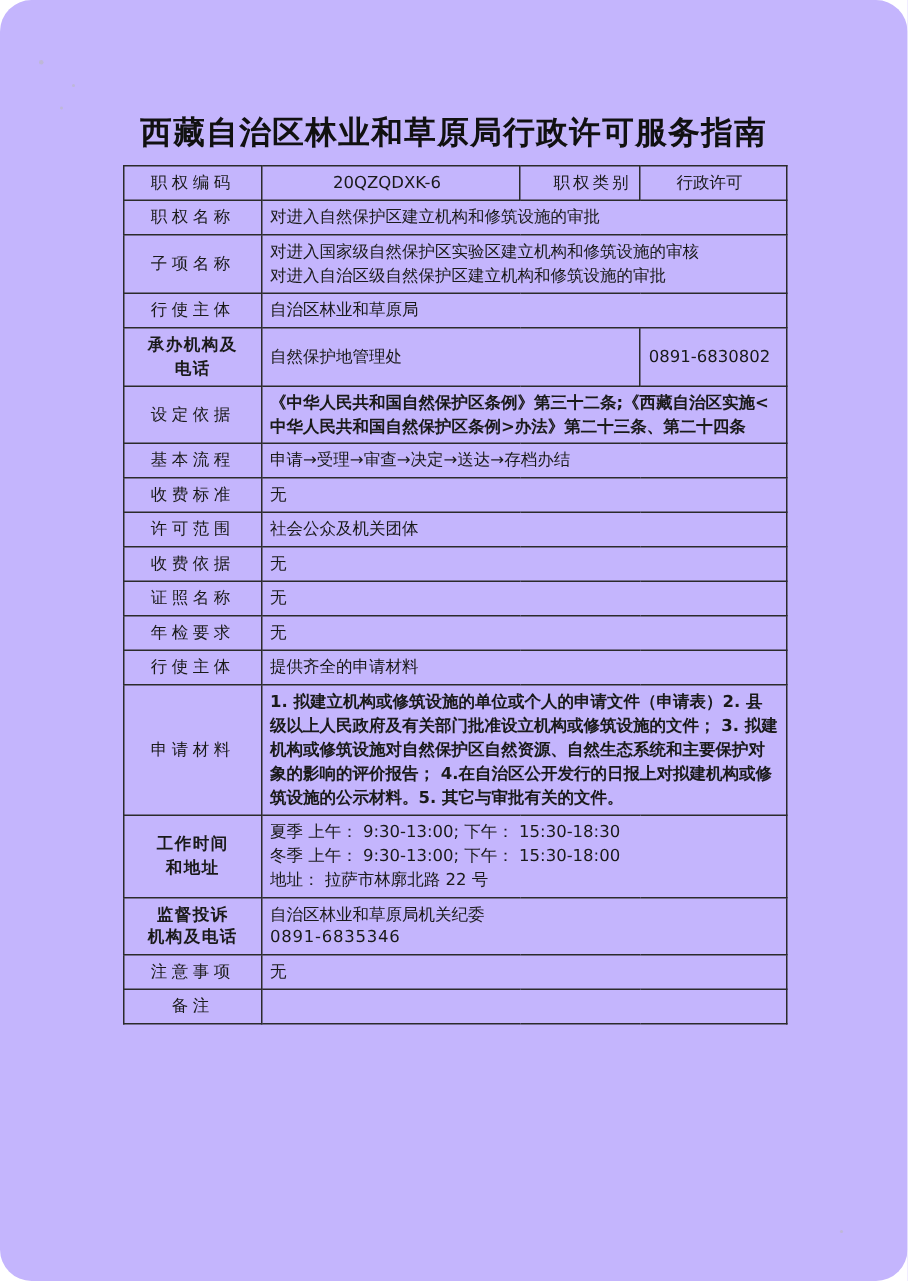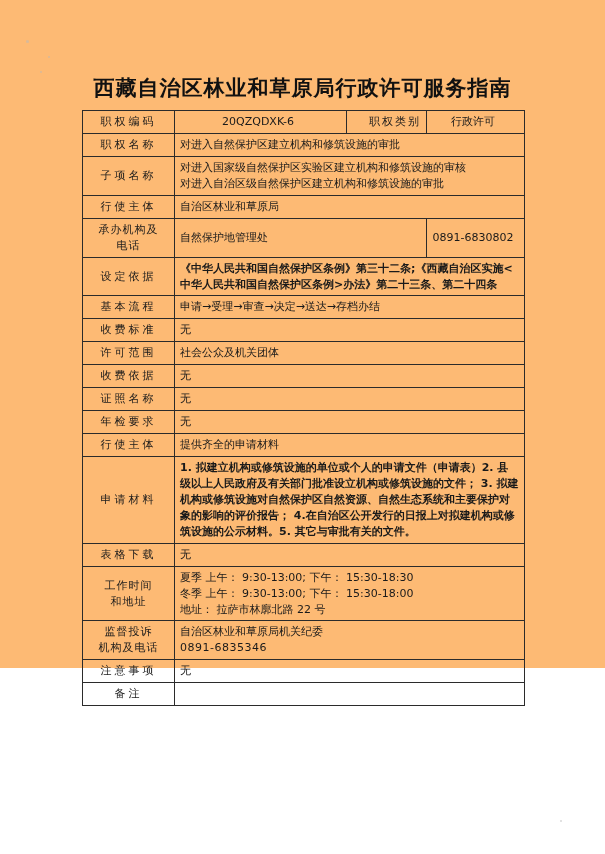--- a/index.html
+++ b/index.html
@@ -12,22 +12,23 @@
     height: 854px;
     font-family: "DejaVu Sans", "Liberation Sans", sans-serif;
     color: #1a1a1a;
     position: relative;
     overflow: hidden;
   }
   .page {
     position: absolute;
     left: 0; top: 0;
     width: 605px;
-    height: 668px;
-    background: #fdba74;
+    height: 854px;
+    background: #c4b5fd;
+    border-radius: 21px;
   }
   .speck {
     position: absolute;
     background: #b9b9b9;
     border-radius: 50%;
     opacity: .55;
   }
   .doc-title {
     position: absolute;
     left: 0;
@@ -59,20 +60,21 @@
   td.label {
     width: 92px;
     text-align: center;
     letter-spacing: 3px;
     white-space: nowrap;
     padding: 3px 2px;
     margin-top: 28px;
   }
   td.label.tight {
     letter-spacing: 1px;
+    font-weight: bold;
   }
   td.val {
     text-align: left;
     padding-left: 7px;
     margin-left: 20px;
   }
   td.val.center {
     text-align: center;
     padding-left: 0;
   }
@@ -192,24 +194,20 @@
         <td class="label">行使主体</td>
         <td class="val" colspan="3">提供齐全的申请材料</td>
       </tr>
 
 
       <tr>
         <td class="label">申请材料</td>
         <td class="val multi tall-pad" colspan="3">1. 拟建立机构或修筑设施的单位或个人的申请文件（申请表）2. 县级以上人民政府及有关部门批准设立机构或修筑设施的文件； 3. 拟建机构或修筑设施对自然保护区自然资源、自然生态系统和主要保护对象的影响的评价报告； 4.在自治区公开发行的日报上对拟建机构或修筑设施的公示材料。5. 其它与审批有关的文件。</td>
       </tr>
 
-      <tr>
-        <td class="label">表格下载</td>
-        <td class="val" colspan="3">无</td>
-      </tr>
 
       <tr>
         <td class="label tight label-stack">
           <span>工作时间</span>
           <span>和地址</span>
         </td>
         <td class="val two-line tall-pad" colspan="3">
           <span>夏季  上午： 9:30-13:00;  下午： 15:30-18:30</span>
           <span>冬季  上午： 9:30-13:00;  下午： 15:30-18:00</span>
           <span>地址： 拉萨市林廓北路 22 号</span>

